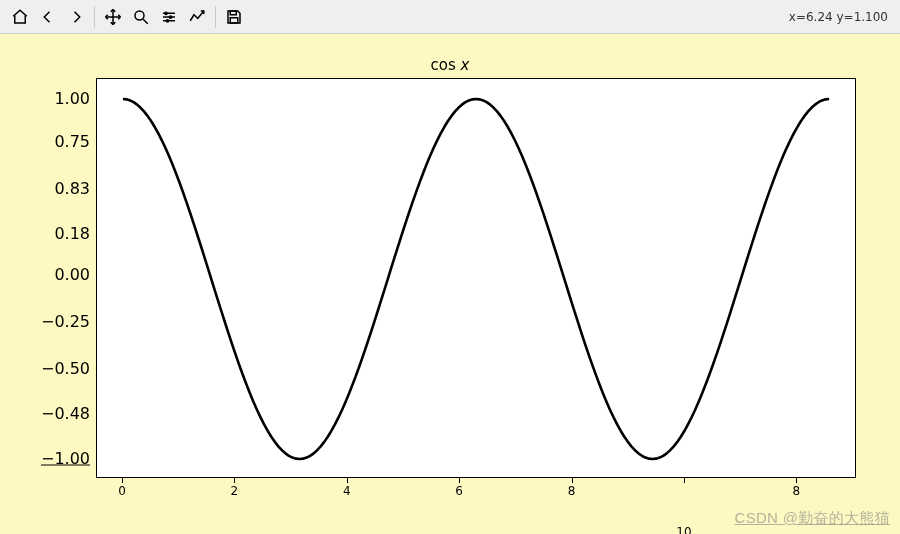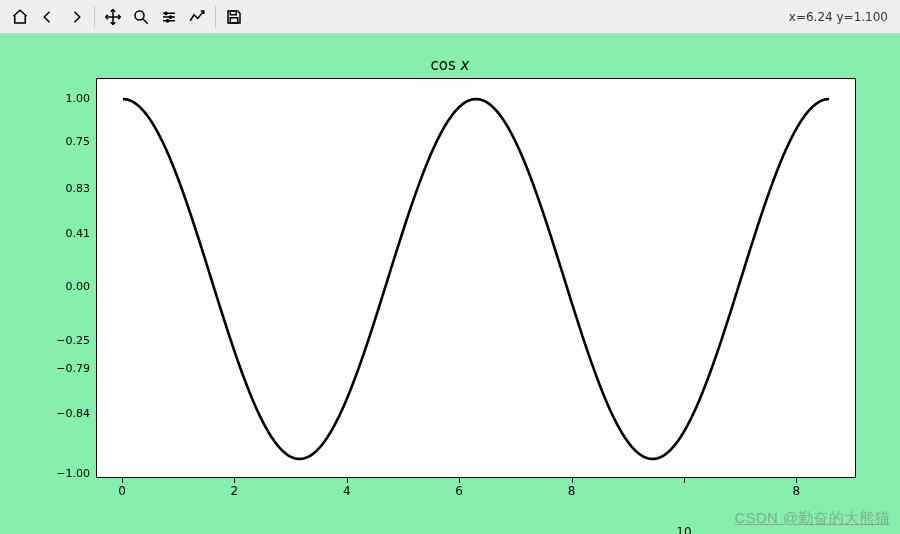--- a/index.html
+++ b/index.html
@@ -44,21 +44,21 @@
     color: #333;
     padding-right: 6px;
   }
   
   .figure {
     position: absolute;
     top: 34px;
     left: 0;
     width: 900px;
     height: 500px;
-    background: #86efac;
+    background: #fef9c3;
   }
   .axes-title {
     text-align: center;
     font-size: 15px;
     color: #000;
     position: absolute;
     top: 22px;
     left: 0;
     right: 0;
     font-style: normal;
@@ -71,21 +71,21 @@
     width: 760px;
     height: 400px;
     border: 1px solid #000;
     background: #ffffff;
   }
   .tick-label-y {
     position: absolute;
     right: 810px;
     width: 60px;
     text-align: right;
-    font-size: 11px;
+    font-size: 16px;
     color: #000;
     transform: translateY(-50%);
   }
   .tick-label-x {
     position: absolute;
     top: 450px;
     font-size: 12px;
     color: #000;
     transform: translateX(-50%);
     text-align: center;
@@ -179,31 +179,31 @@
   </button>
   <span class="coord">x=6.24 y=1.100</span>
 </div>
 
 <div class="figure">
   <div class="axes-title">
     <span>cos<span class="var"> x</span></span>
   </div>
 
   <div id="yticks">
-      <div class="tick-label-y" style="top: 439px;">−1.00</div>
+      <div class="tick-label-y" style="top: 424px; text-decoration: underline;">−1.00</div>
       <div class="tick-y" style="top: 424px;"></div>
-      <div class="tick-label-y" style="top: 379px;">−0.84</div>
+      <div class="tick-label-y" style="top: 379px;">−0.48</div>
       <div class="tick-y" style="top: 379px;"></div>
-      <div class="tick-label-y" style="top: 334px;">−0.79</div>
+      <div class="tick-label-y" style="top: 334px;">−0.50</div>
       <div class="tick-y" style="top: 334px;"></div>
-      <div class="tick-label-y" style="top: 306px;">−0.25</div>
+      <div class="tick-label-y" style="top: 287px;">−0.25</div>
       <div class="tick-y" style="top: 289px;"></div>
-      <div class="tick-label-y" style="top: 252px;">0.00</div>
+      <div class="tick-label-y" style="top: 240px;">0.00</div>
       <div class="tick-y" style="top: 244px;"></div>
-      <div class="tick-label-y" style="top: 199px;">0.41</div>
+      <div class="tick-label-y" style="top: 199px;">0.18</div>
       <div class="tick-y" style="top: 199px;"></div>
       <div class="tick-label-y" style="top: 154px;">0.83</div>
       <div class="tick-y" style="top: 154px;"></div>
       <div class="tick-label-y" style="top: 107px;">0.75</div>
       <div class="tick-y" style="top: 109px;"></div>
       <div class="tick-label-y" style="top: 64px;">1.00</div>
       <div class="tick-y" style="top: 64px;"></div>
     </div>
 
   <div id="xticks">

